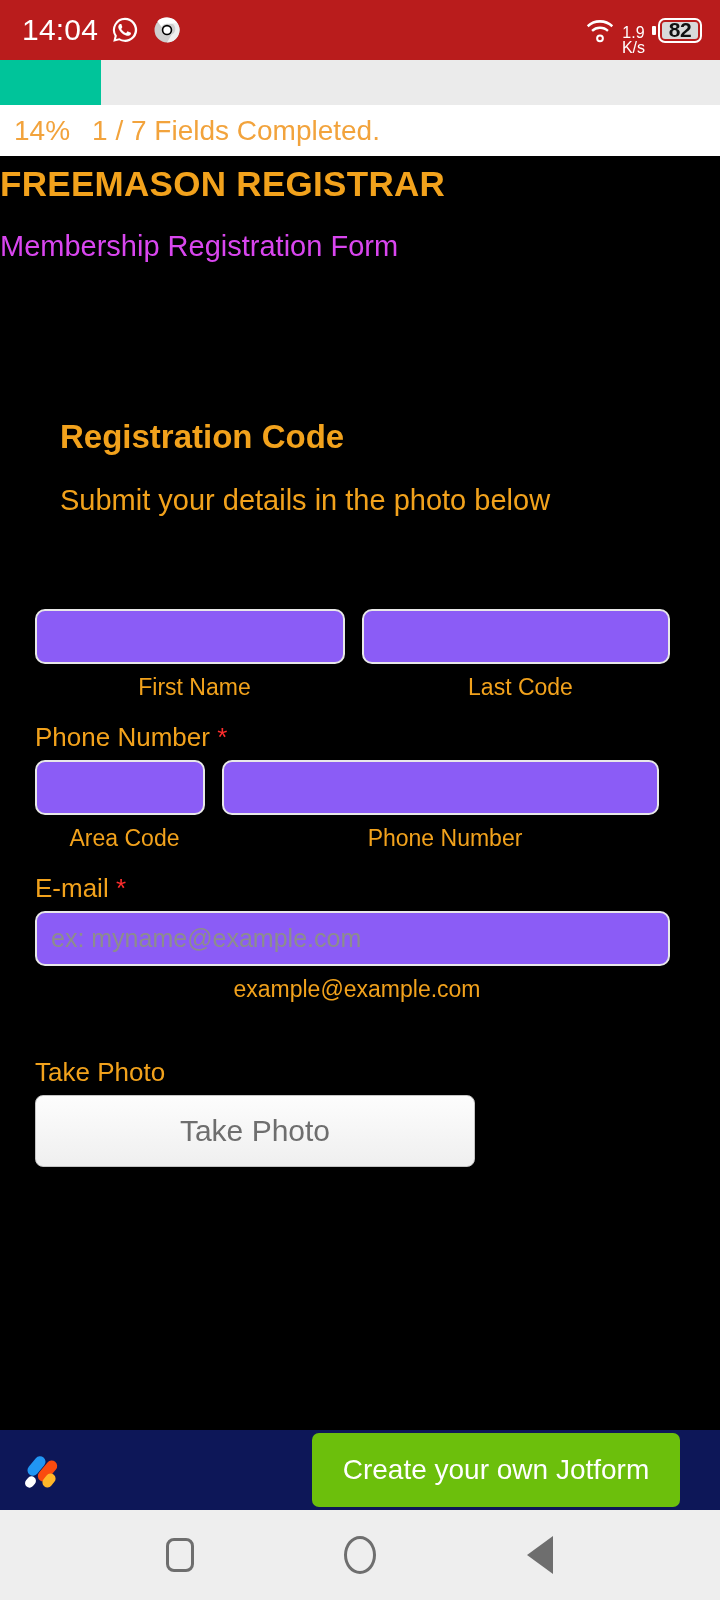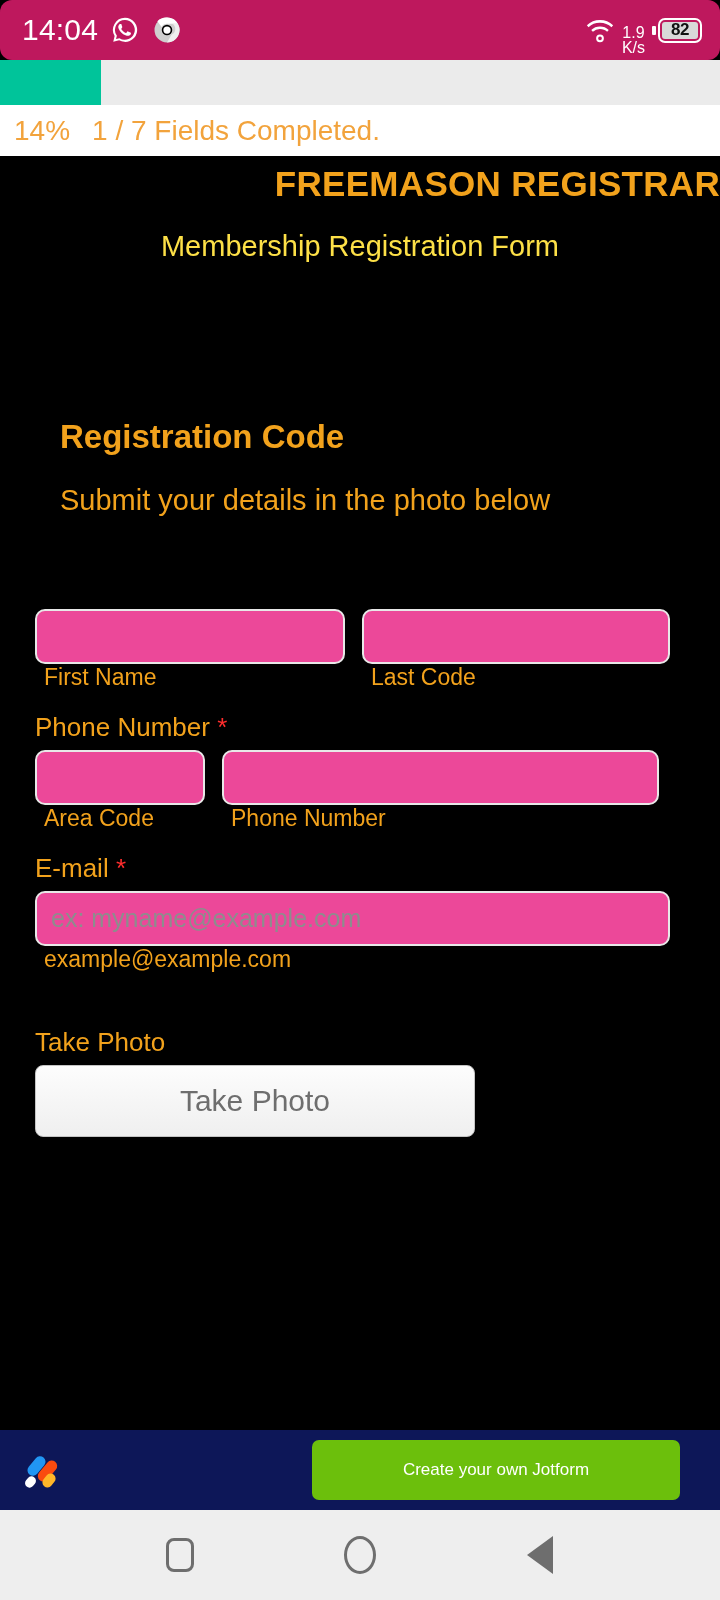--- a/index.html
+++ b/index.html
@@ -17,27 +17,26 @@
     width: 720px;
     height: 1600px;
     background: #000000;
     display: flex;
     flex-direction: column;
   }
 
   
   .status-bar {
     height: 60px;
-    background: #be185d;
+    background: #b91c1c;
     display: flex;
     align-items: center;
     justify-content: space-between;
     padding: 0 18px 0 22px;
     flex: 0 0 60px;
-    border-radius: 12px;
   }
   .status-left {
     display: flex;
     align-items: center;
     gap: 12px;
   }
   .status-time {
     color: #ffffff;
     font-size: 30px;
     font-weight: 400;
@@ -77,21 +76,21 @@
     display: flex;
     align-items: center;
     justify-content: center;
     padding: 2px;
   }
   .batt-fill {
     width: 100%; height: 100%;
     background: #d9d9d9;
     border-radius: 3px;
     color: #111111;
-    font-size: 17px;
+    font-size: 21px;
     font-weight: 700;
     display: flex;
     align-items: center;
     justify-content: center;
     letter-spacing: -0.5px;
   }
 
   
   .progress-wrap { flex: 0 0 96px; background: #ffffff; }
   .progress-track {
@@ -121,30 +120,30 @@
 
   
   .form-body {
     flex: 1 1 auto;
     background: #000000;
     position: relative;
     overflow: hidden;
   }
 
   .form-heading {
-    text-align: right;
+    text-align: left;
     color: #f2a21c;
     font-size: 35px;
     font-weight: 700;
     letter-spacing: 0.3px;
     padding-top: 8px;
   }
   .form-subheading {
-    text-align: center;
-    color: #fde047;
+    text-align: left;
+    color: #d946ef;
     font-size: 29px;
     font-weight: 400;
     padding-top: 26px;
   }
 
   .section-title {
     color: #f2a21c;
     font-size: 33px;
     font-weight: 700;
     padding-left: 60px;
@@ -169,36 +168,38 @@
     margin-bottom: 7px;
     display: block;
   }
   .req { color: #ff2d2d; font-size: 26px; }
 
   .row { display: flex; gap: 17px; }
   .col { display: flex; flex-direction: column; }
 
   .txt-input {
     height: 55px;
-    background: #ec4899;
+    background: #8b5cf6;
     border: 2px solid #e8e8e8;
     border-radius: 10px;
     color: #ffffff;
     font-size: 25px;
     font-family: "Liberation Sans", sans-serif;
     padding: 0 14px;
     outline: none;
     width: 100%;
   }
   .txt-input::placeholder { color: #8d8d8d; }
 
   .sublabel {
     color: #f2a21c;
     font-size: 23px;
+    margin-top: 10px;
     padding-left: 9px;
+    text-align: center;
   }
 
   .w-first { width: 310px; }
   .w-last  { width: 308px; }
   .w-area  { width: 170px; }
   .w-phone { width: 437px; }
   .w-full  { width: 635px; }
 
   .browse-btn {
     width: 440px;
@@ -245,24 +246,24 @@
     color: #ffffff;
     font-size: 38px;
     font-weight: 700;
     letter-spacing: -0.5px;
   }
   .jf-cta {
     background: #6cbf0c;
     border: none;
     border-radius: 7px;
     color: #ffffff;
-    font-size: 17px;
+    font-size: 28px;
     font-family: "Liberation Sans", sans-serif;
     width: 368px;
-    height: 60px;
+    height: 74px;
     cursor: pointer;
   }
 
   
   .navbar {
     flex: 0 0 90px;
     background: #eeeeee;
     display: flex;
     align-items: center;
     justify-content: space-around;

